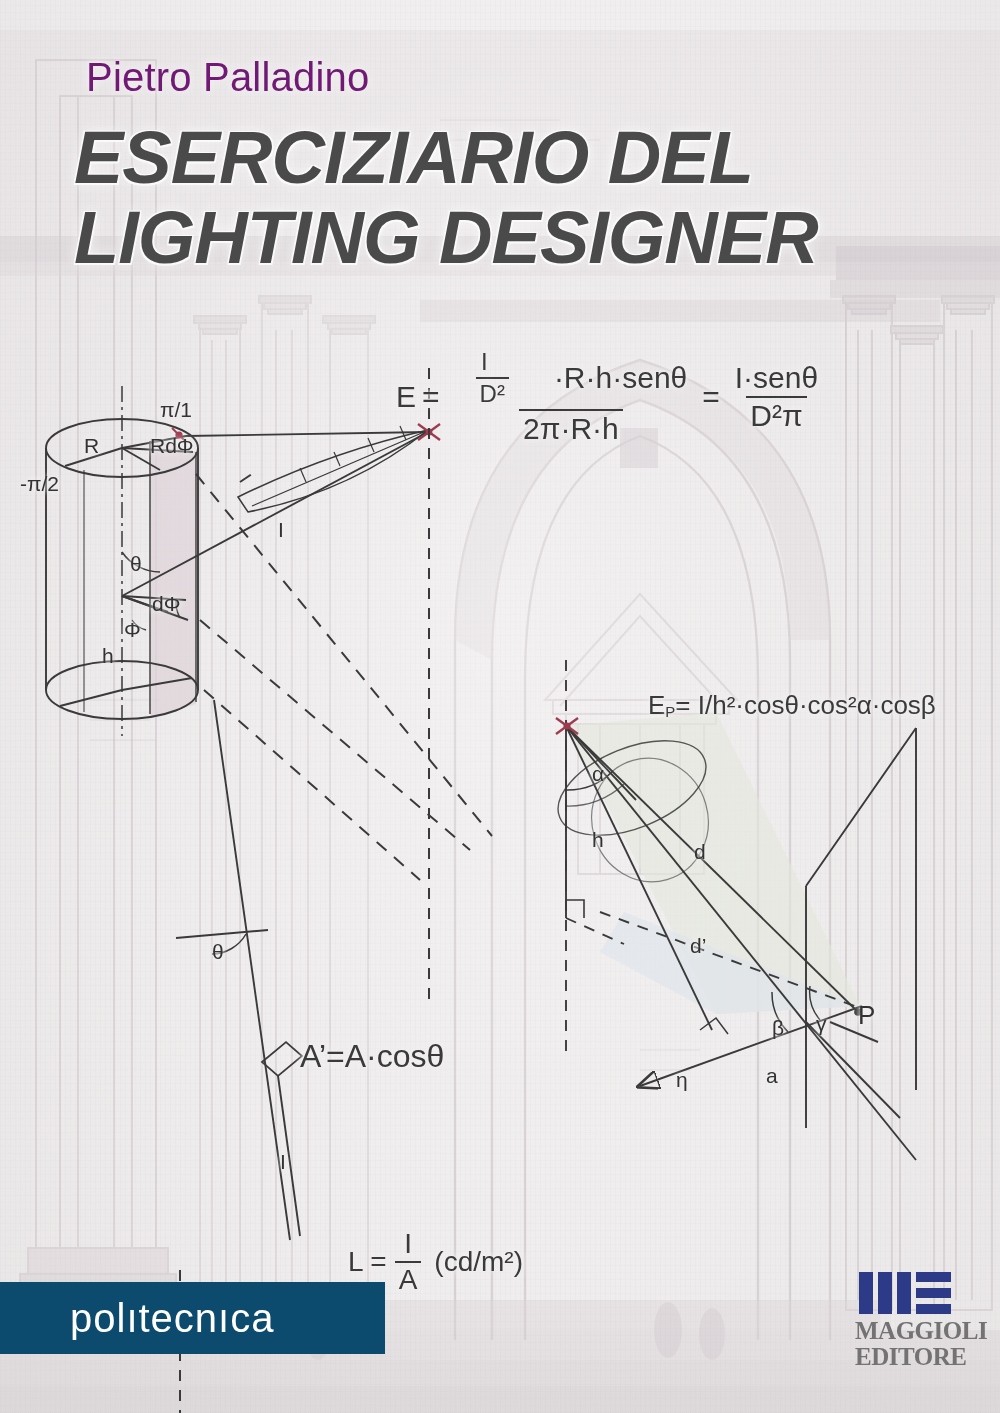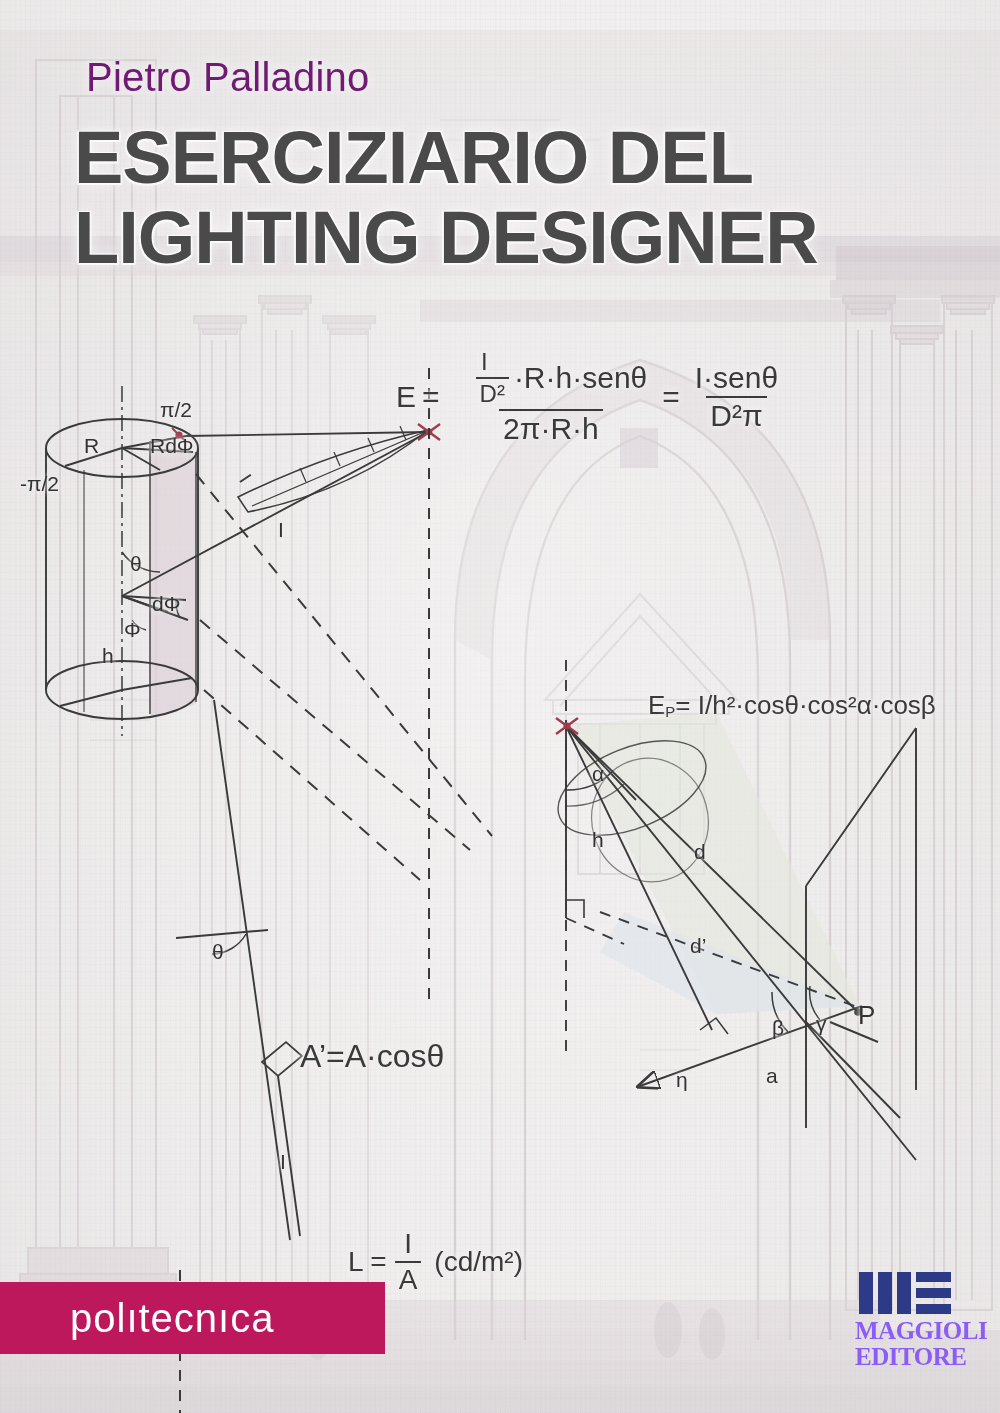--- a/index.html
+++ b/index.html
@@ -45,20 +45,21 @@
     position:absolute; left:78px; top:55px;
     font-size:40px; font-weight:400; color:#701a75;
     letter-spacing:0.2px;
     text-shadow: 0 0 7px #f2f0f0, 0 0 12px #f2f0f0;
     white-space:nowrap;
     margin-left:8px;
   }
   #title {
     position:absolute; left:74px; top:122px;
     width:880px;
+    font-style:italic;
   }
   #title .line {
     font-size:74px; font-weight:700; color:#4a4a4a;
     letter-spacing:-1px; line-height:0.97;
     text-shadow:
       1.5px 1.5px 0 #fbfafa, -1.5px -1.5px 0 #fbfafa,
       1.5px -1.5px 0 #fbfafa, -1.5px 1.5px 0 #fbfafa,
       0 0 14px rgba(250,249,249,0.95);
     white-space:nowrap;
   }
@@ -71,21 +72,21 @@
   
   .formula {
     position:absolute;
     color:#3a3a3a;
     text-shadow: 0 0 6px #f2f0f0, 0 0 10px #f2f0f0, 0 0 3px #f2f0f0;
     white-space:nowrap;
   }
   .frac { display:inline-flex; flex-direction:column; align-items:center; vertical-align:middle; margin:0 5px; }
   .frac .num { padding:0 4px 1px 4px; }
   .frac .den { padding:1px 4px 0 4px; border-top:2.4px solid #3a3a3a; }
-  .inline-mid { vertical-align:middle; }
+  .inline-mid { vertical-align:middle;margin-left:40px; }
 
   #formula-e { left:396px; top:348px; font-size:30px; display:flex; align-items:center; }
   #formula-e .smallfrac { font-size:24px; }
   #formula-e .smallfrac .den { border-top-width:2px;margin-left:16px; }
 
   #formula-ep { left:648px; top:690px; font-size:26px; }
   #formula-ep sub { font-size:15px; vertical-align:baseline; position:relative; top:3px; }
 
   #formula-a { left:300px; top:1038px; font-size:32px; }
 
@@ -96,21 +97,21 @@
     position:absolute; color:#333333; font-size:21px;
     text-shadow: 0 0 5px #f2f0f0, 0 0 9px #f2f0f0;
     white-space:nowrap;
   }
   .lbl.big { font-size:26px; }
 
   
   #politecnica {
     position:absolute; left:0px; top:1282px;
     width:385px; height:72px;
-    background:#be185d;
+    background:#0c4a6e;
     display:flex; align-items:center;
   }
   #politecnica span {
     color:#ffffff; font-size:40px; letter-spacing:1px;
     padding-left:70px; font-weight:400;
   }
 
   #publisher {
     position:absolute; left:855px; top:1272px;
     width:100px; text-align:center;
@@ -119,21 +120,21 @@
   #pub-mark .vb { position:absolute; top:0; width:14px; height:42px; background:#2d3a87; }
   #pub-mark .vb.b1 { left:0px; }
   #pub-mark .vb.b2 { left:19px; }
   #pub-mark .vb.b3 { left:38px; }
   #pub-mark .hb { position:absolute; left:57px; width:35px; height:10px; background:#2d3a87; }
   #pub-mark .hb.h1 { top:0px; }
   #pub-mark .hb.h2 { top:16px; }
   #pub-mark .hb.h3 { top:32px; }
   #pub-name1, #pub-name2 {
     font-family:"Liberation Serif", serif;
-    font-weight:700; color:#8b5cf6; line-height:1.02;
+    font-weight:700; color:#737373; line-height:1.02;
   }
   #pub-name1 { font-size:25px; letter-spacing:-0.5px; }
   #pub-name2 { font-size:25px; letter-spacing:-0.5px; }
 </style>
 </head>
 <body>
 
 <div id="cover">
 
   <div id="bg-art">
@@ -426,21 +427,21 @@
 
   <div class="formula" id="formula-l">
     <span>L =</span>
     <span class="frac" style="margin-left:8px;">
       <span class="num">I</span>
       <span class="den">A</span>
     </span>
     <span style="margin-left:8px;">(cd/m²)</span>
   </div>
 
-  <div class="lbl" style="left:160px; top:398px;">π/2</div>
+  <div class="lbl" style="left:160px; top:398px;">π/1</div>
   <div class="lbl" style="left:20px; top:472px;">-π/2</div>
   <div class="lbl" style="left:84px; top:434px;">R</div>
   <div class="lbl" style="left:150px; top:434px;">RdΦ</div>
   <div class="lbl" style="left:130px; top:552px;">θ</div>
   <div class="lbl" style="left:152px; top:592px;">dΦ</div>
   <div class="lbl" style="left:124px; top:618px;">Φ</div>
   <div class="lbl" style="left:102px; top:644px;">h</div>
   <div class="lbl" style="left:278px; top:518px;">I</div>
 
   <div class="lbl" style="left:212px; top:940px;">θ</div>

